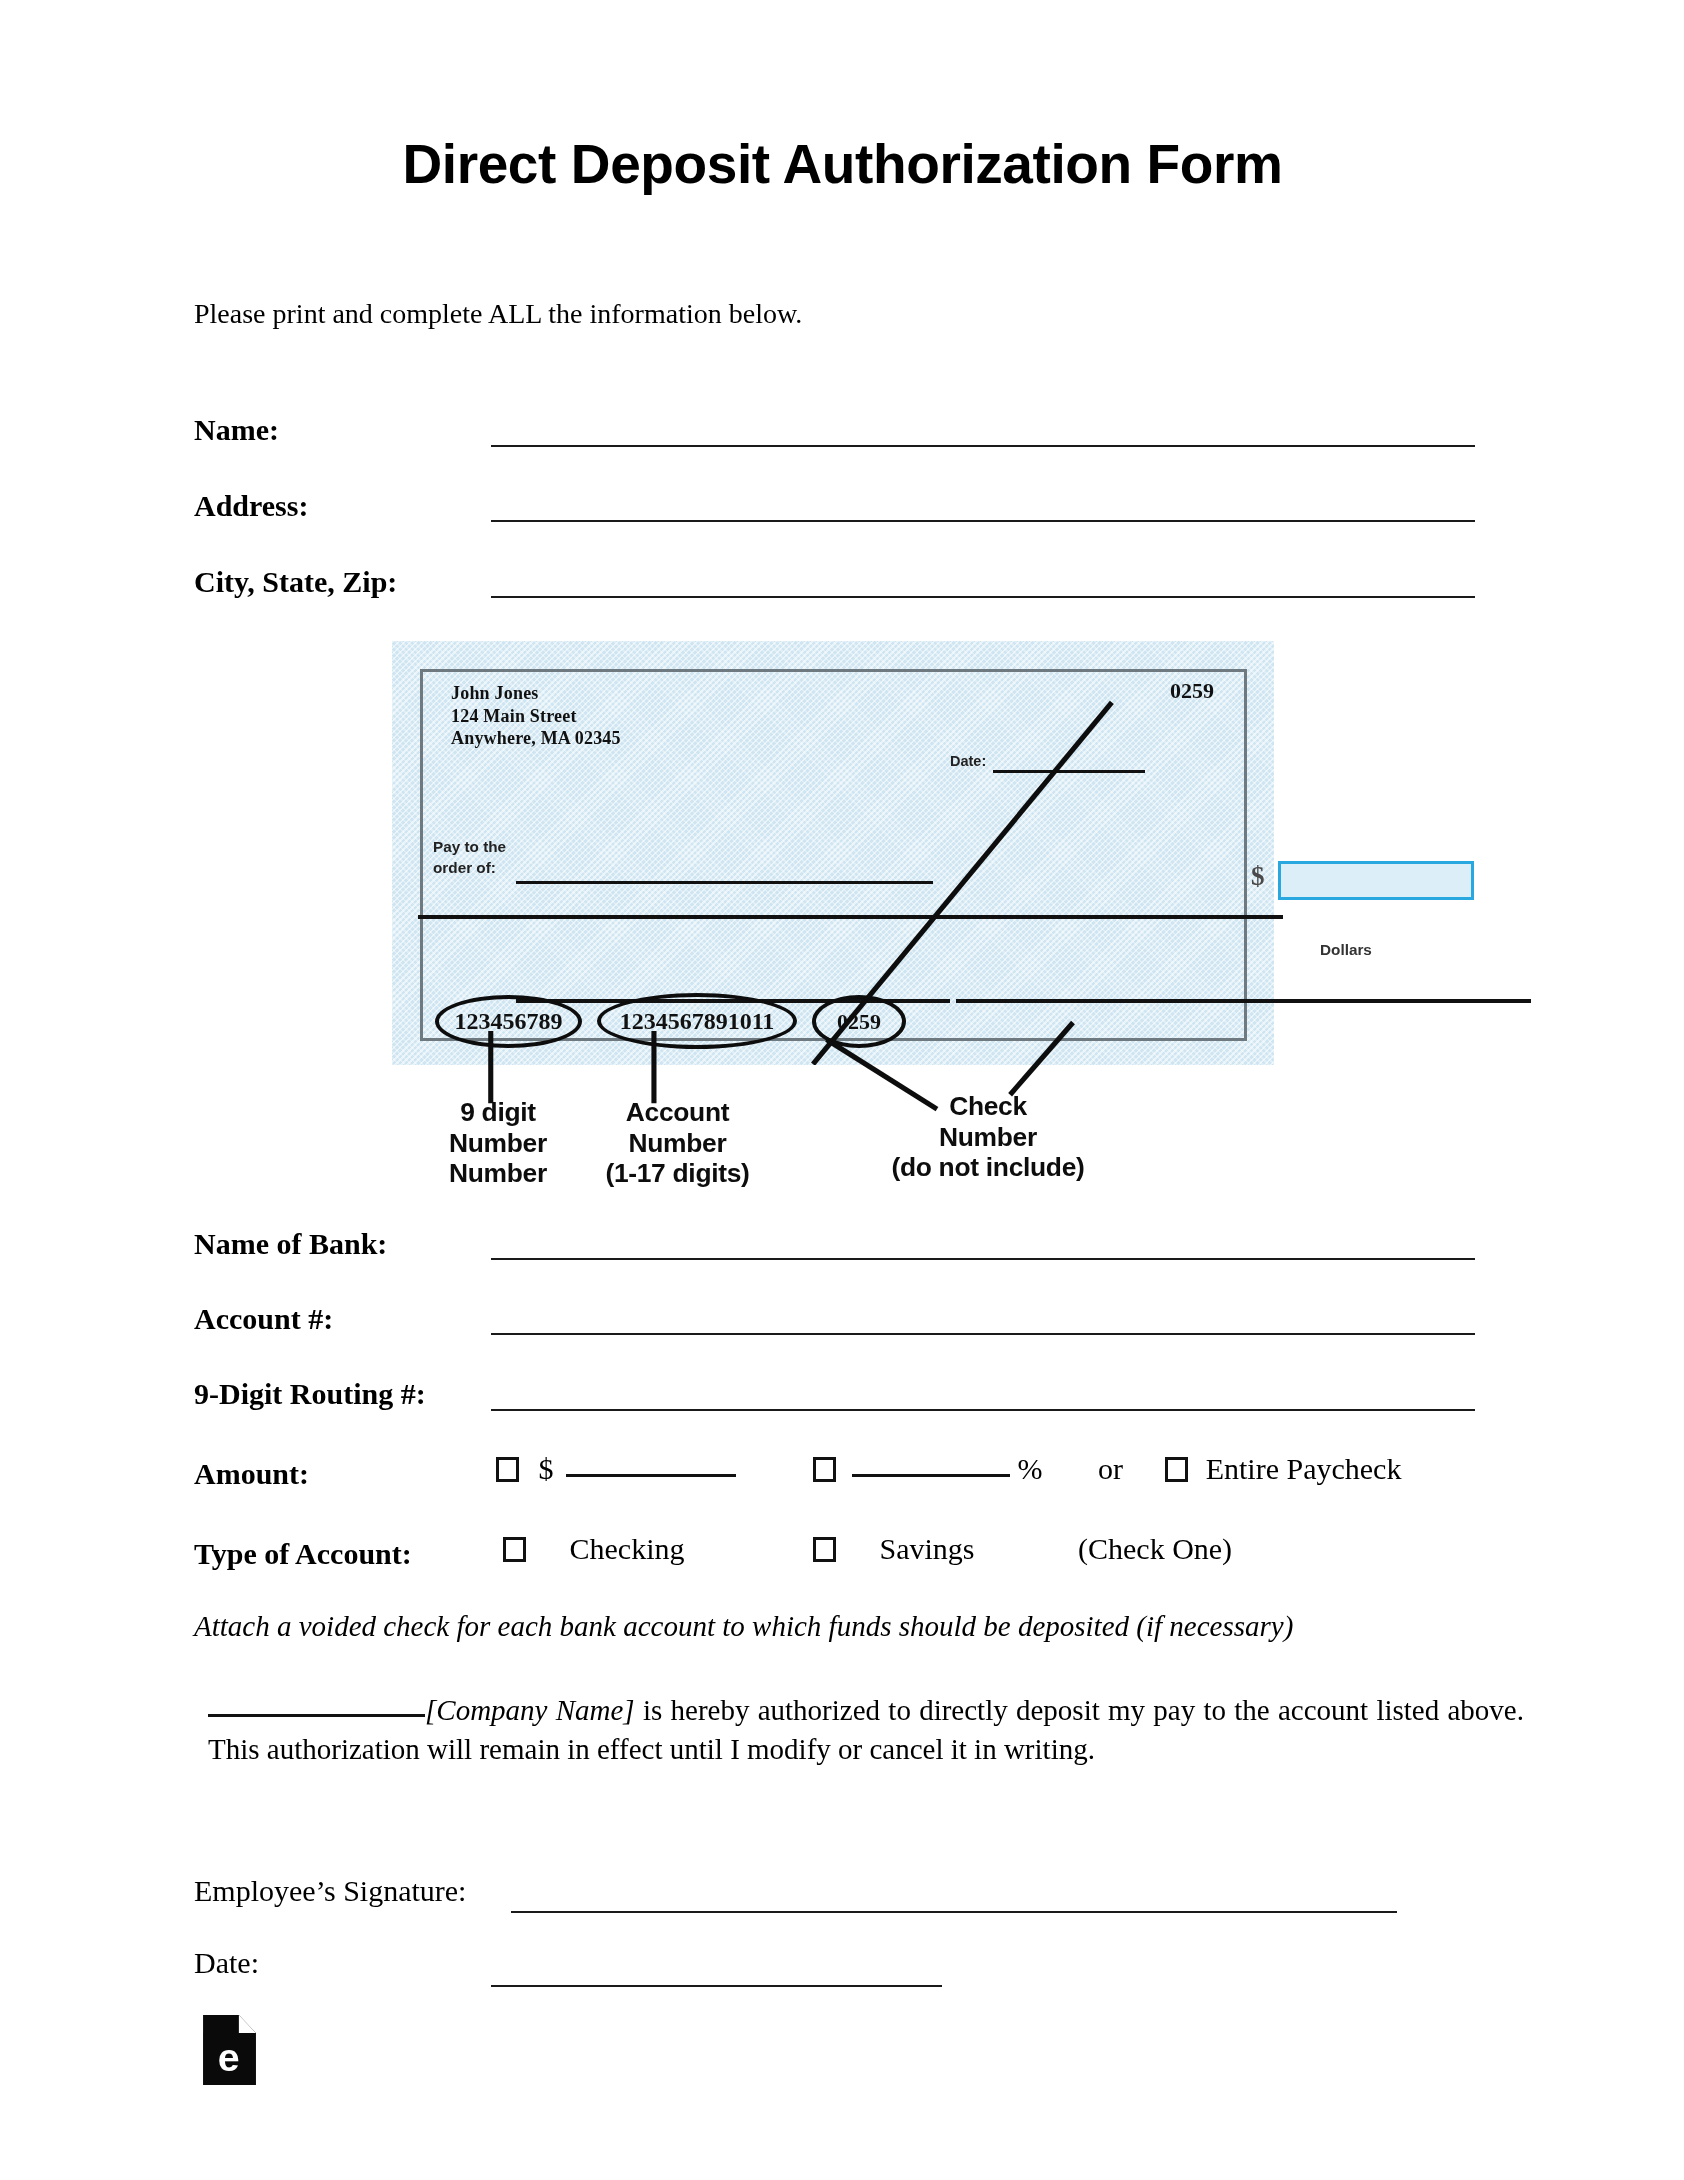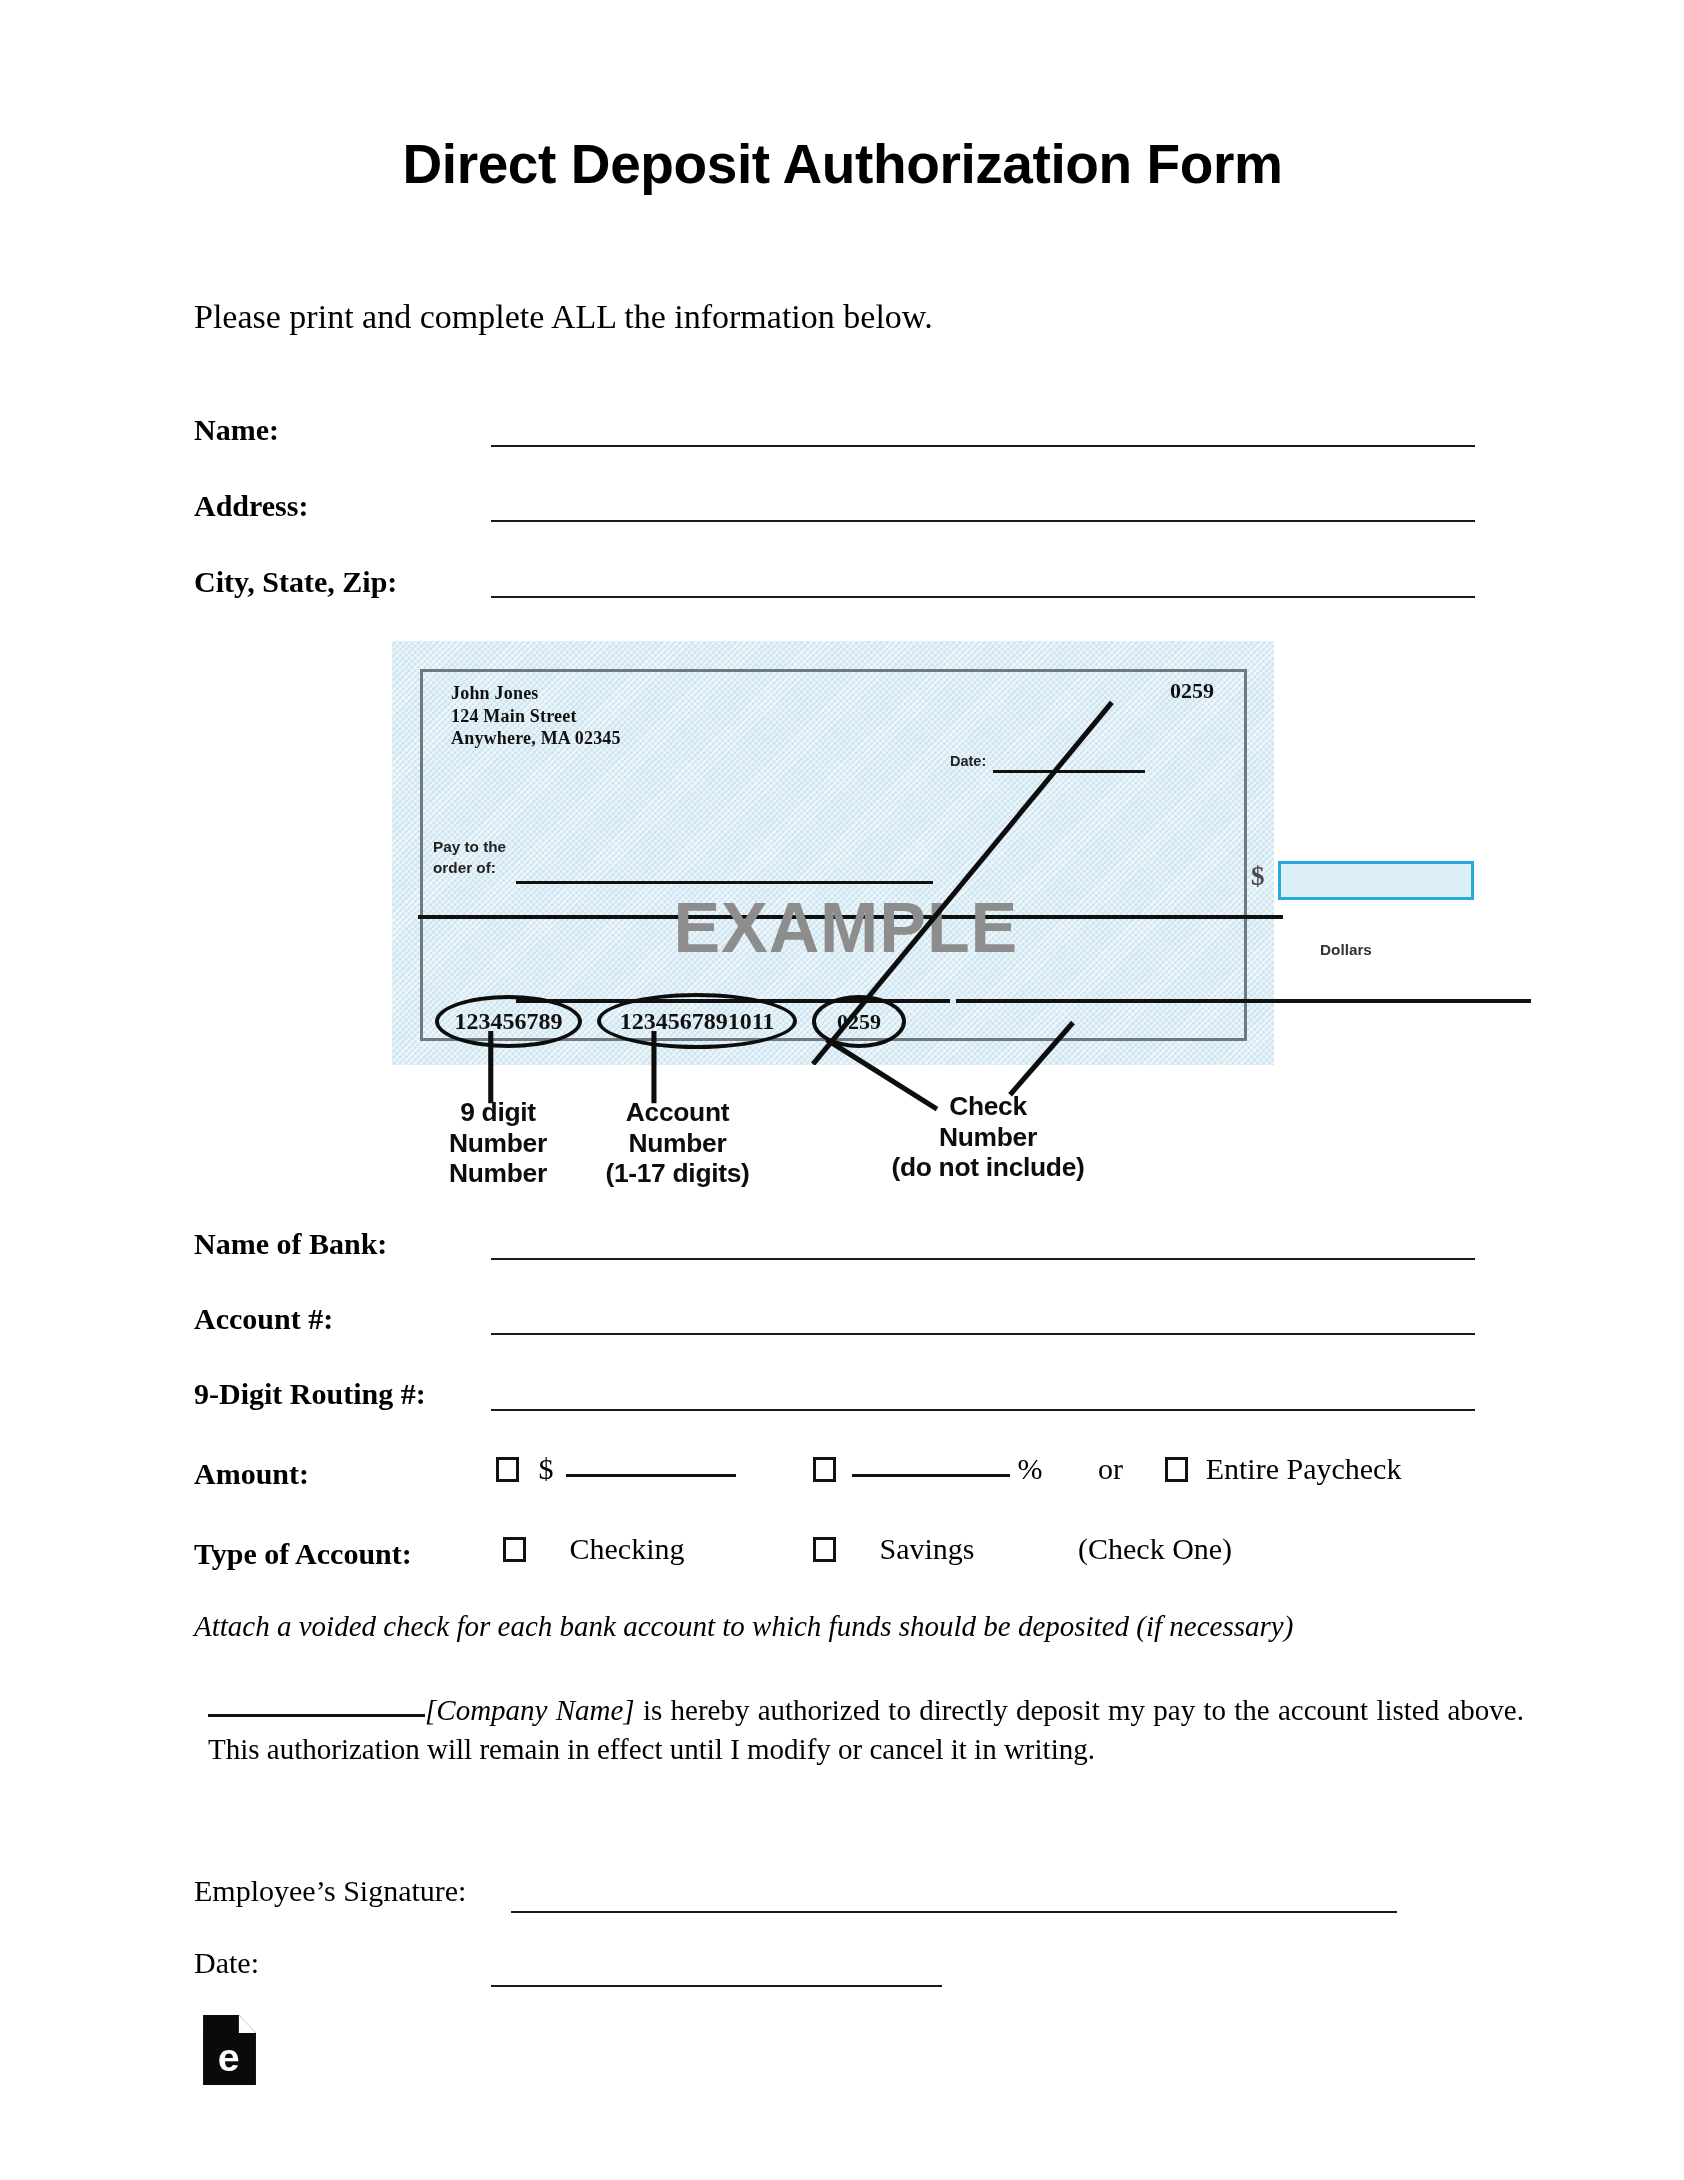--- a/index.html
+++ b/index.html
@@ -19,21 +19,21 @@
     text-align:center;
     font-family:"Liberation Sans",sans-serif;
     font-weight:bold;
     font-size:55px;
     letter-spacing:-0.4px;
   }
 
   
   .intro{
     position:absolute;top:298px;left:194px;
-    font-size:34px;
+    font-size:28px;
   }
 
   
   .row{position:absolute;left:194px;display:flex;align-items:baseline;}
   .lbl{font-weight:bold;font-size:30px;white-space:nowrap;}
   .ruled{
     position:absolute;
     border-bottom:2.6px solid #1a1a1a;
     height:0;
   }
@@ -204,21 +204,20 @@
     <div class="payto">
       <div>Pay to the</div>
       <div>order of:</div>
     </div>
     <div class="paytoline"></div>
 
     <div class="amt-dollar">$</div>
     <div class="amt-box"></div>
 
     <div class="longline"></div>
-    <div class="example">EXAMPLE</div>
     <div class="dollars-label">Dollars</div>
 
     <div class="sigline-a"></div>
     <div class="sigline-b"></div>
 
     <div class="micr" style="left:162px;">
       <div class="ellipse" id="e-routing">123456789</div>
       <div class="ellipse" id="e-account">1234567891011</div>
       <div class="ellipse" id="e-check">0259</div>
     </div>

